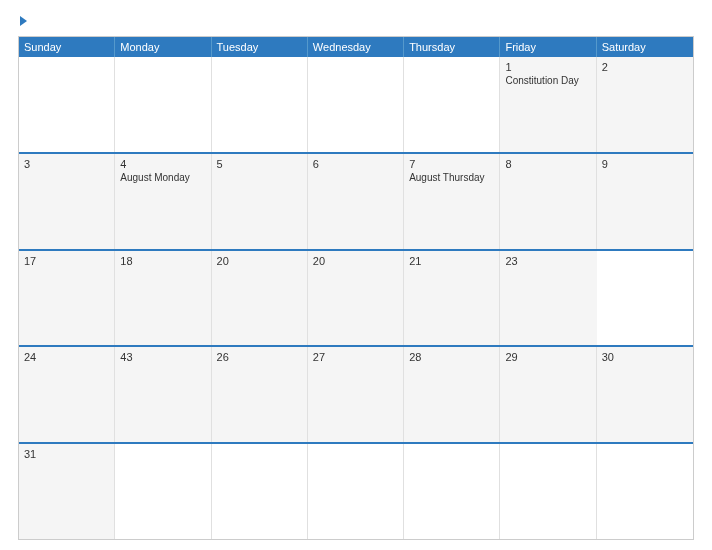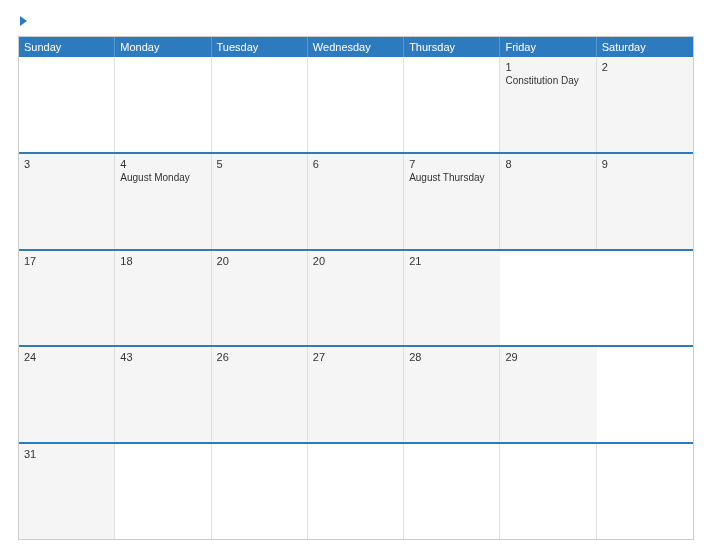--- a/index.html
+++ b/index.html
@@ -199,39 +199,45 @@
           </div>
           <div class="day-cell">
             <div class="day-num">20</div>
           </div>
           <div class="day-cell">
             <div class="day-num">20</div>
           </div>
           <div class="day-cell">
             <div class="day-num">21</div>
           </div>
+          <div class="day-cell">
+            <div class="day-num">23</div>
+          </div>
         </div>
         <div class="week">
           <div class="day-cell">
             <div class="day-num">24</div>
           </div>
           <div class="day-cell">
             <div class="day-num">43</div>
           </div>
           <div class="day-cell">
             <div class="day-num">26</div>
           </div>
           <div class="day-cell">
             <div class="day-num">27</div>
           </div>
           <div class="day-cell">
             <div class="day-num">28</div>
           </div>
           <div class="day-cell">
             <div class="day-num">29</div>
+          </div>
+          <div class="day-cell">
+            <div class="day-num">30</div>
           </div>
         </div>
         <div class="week last-week">
           <div class="day-cell">
             <div class="day-num">31</div>
           </div>
           <div class="day-cell empty"></div>
           <div class="day-cell empty"></div>
           <div class="day-cell empty"></div>
           <div class="day-cell empty"></div>

